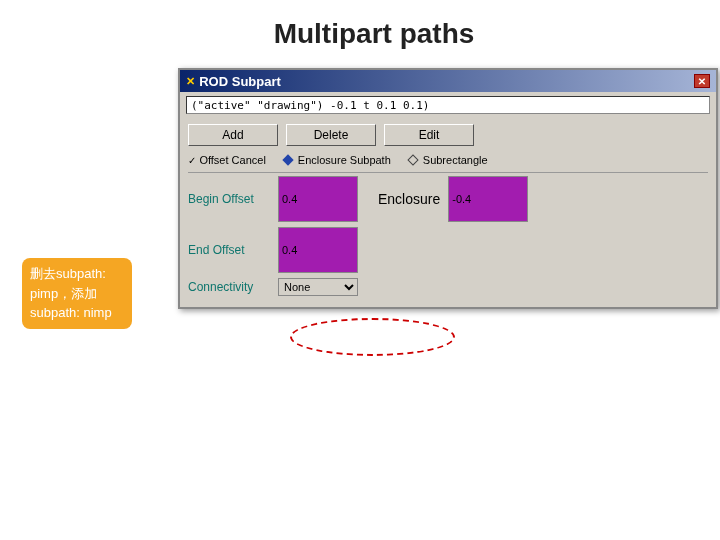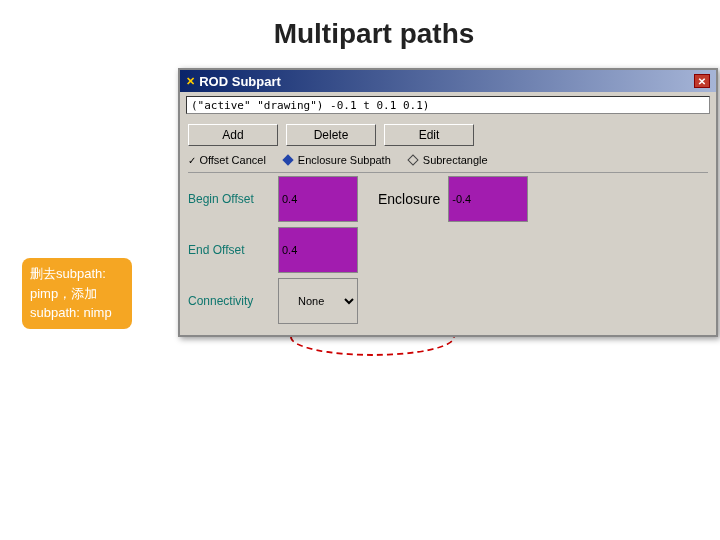--- a/index.html
+++ b/index.html
@@ -253,21 +253,21 @@
     .enclosure-label {
       margin-left: 20px;
       margin-right: 8px;
       font-size: 14px;
     }
 
     .connectivity-select {
       border: 1px solid #888;
       background: #d4d0c8;
       font-size: 11px;
-      padding: 15px;
+      padding: 1px;
       width: 80px;
     }
 
     .diamond-icon {
       display: inline-block;
       width: 8px;
       height: 8px;
       background: #2244aa;
       transform: rotate(45deg);
       margin-right: 3px;

